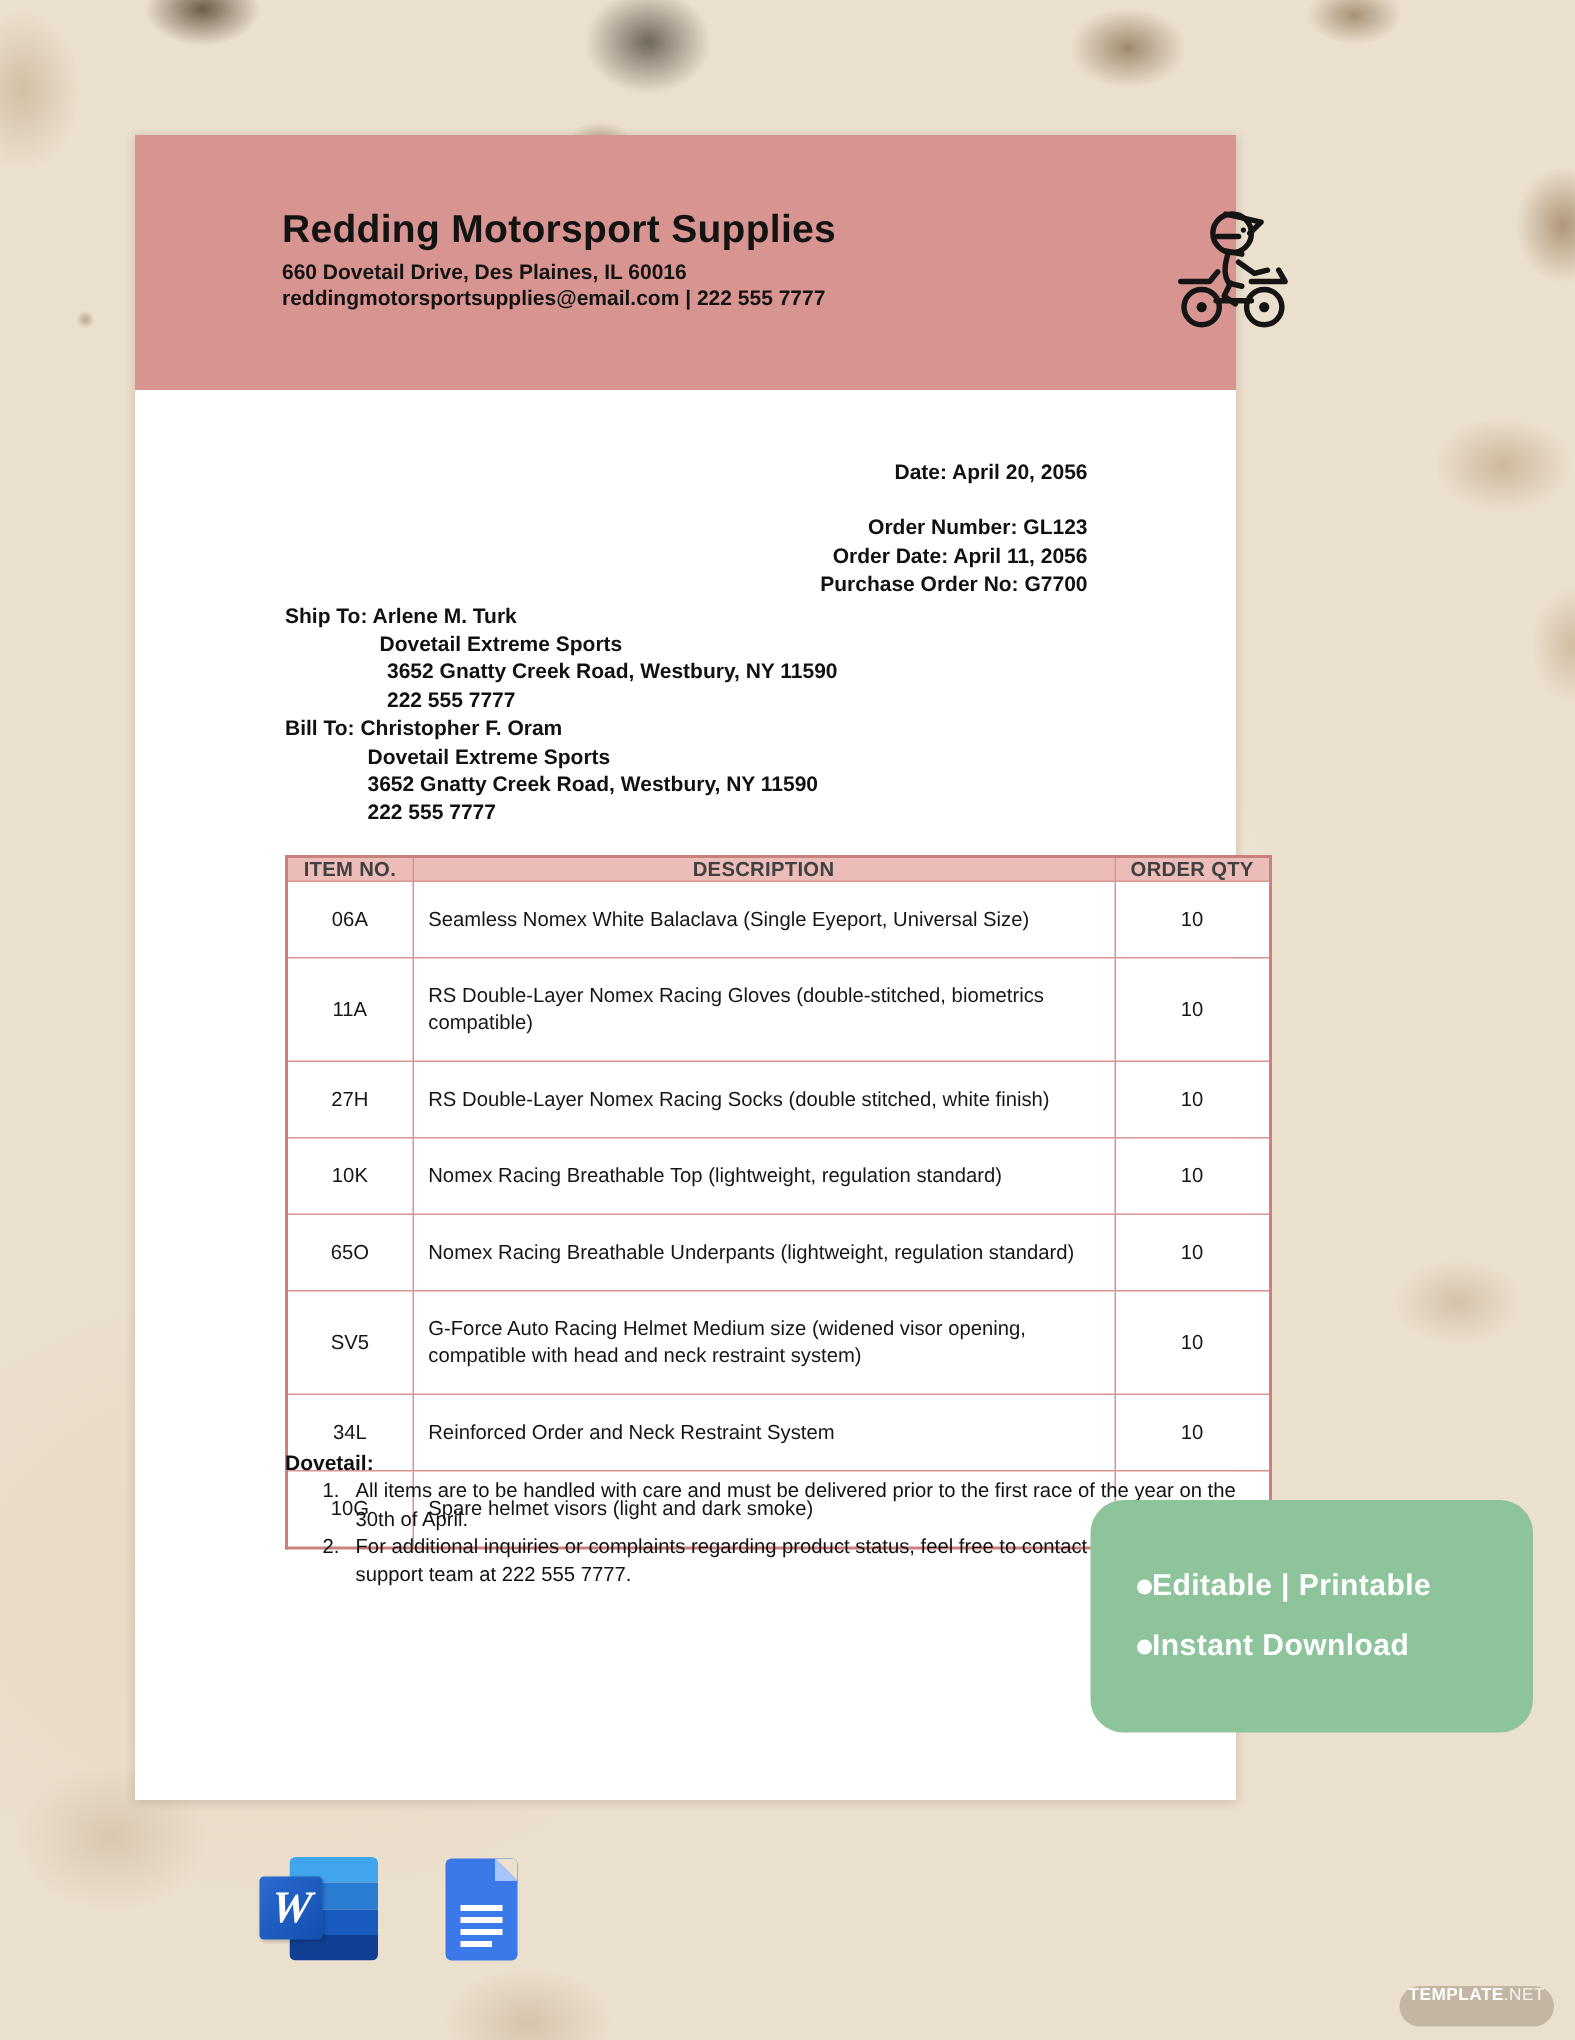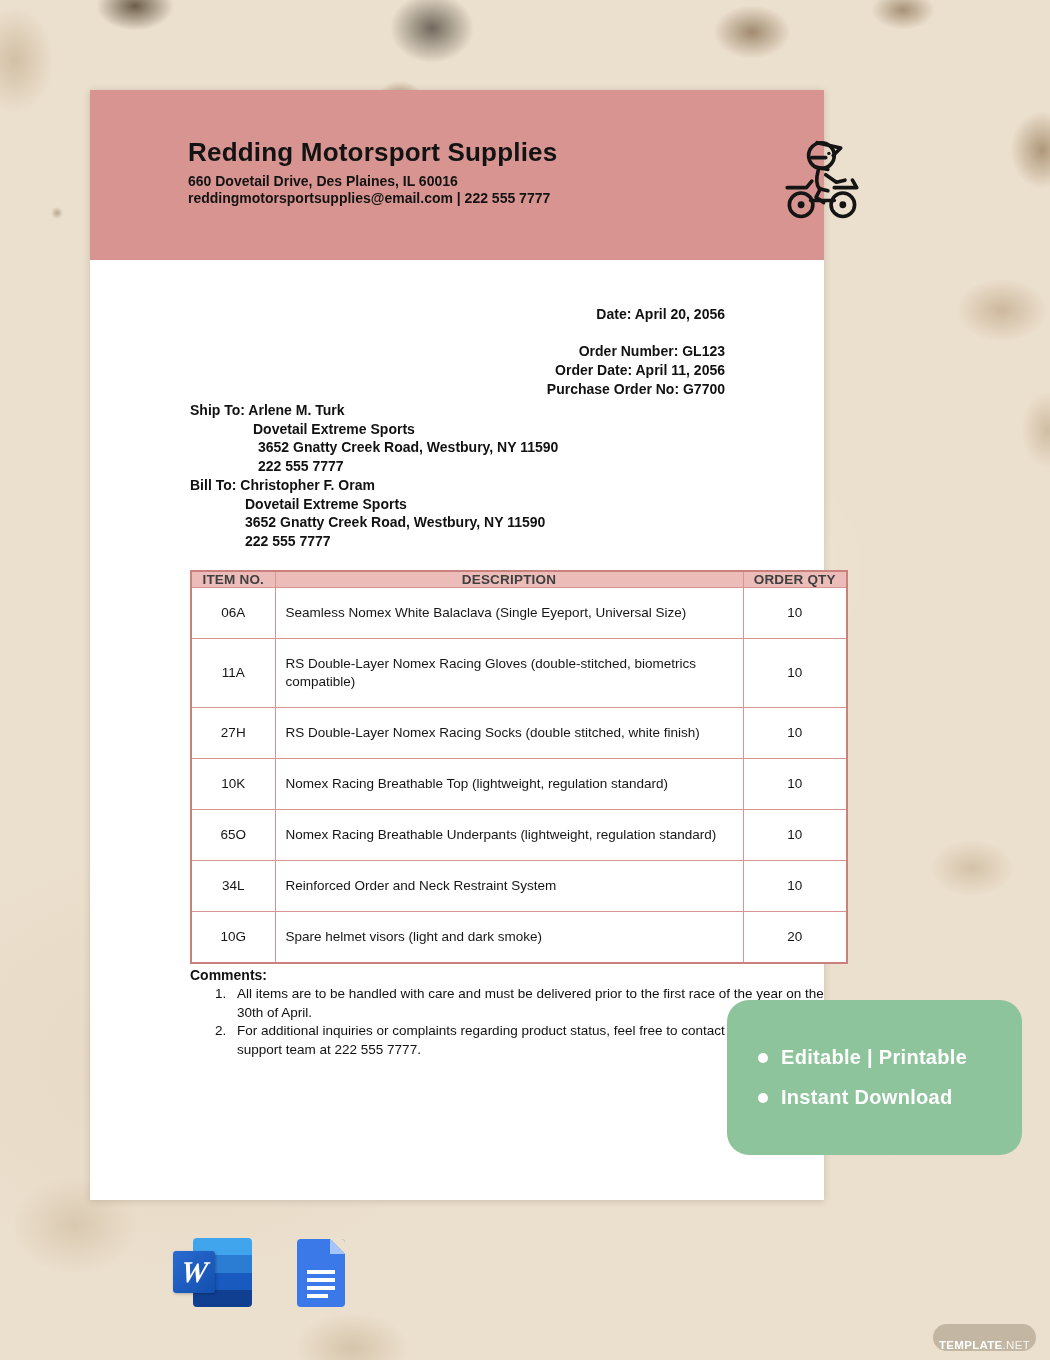--- a/index.html
+++ b/index.html
@@ -70,21 +70,21 @@
   .comments-label { font-size:14px; font-weight:bold; margin-bottom:2px; }
   .comment-item { display:flex; font-size:13.5px; line-height:18.6px; }
   .comment-num { width:22px; margin-left:25px; flex:none; }
   .comment-text { width:600px; }
 
   
   .badge { position:absolute; left:727px; top:1000px; width:295px; height:155px;
            background:#8ec49b; border-radius:22px; z-index:5;
            display:flex; flex-direction:column; justify-content:center; gap:17px;
            padding-left:31px; }
-  .badge-row { display:flex; align-items:center; gap:13px; }
+  .badge-row { display:flex; align-items:center; }
   .badge-dot { width:10px; height:10px; border-radius:50%; background:#ffffff; flex:none; }
   .badge-text { color:#ffffff; font-size:20px; font-weight:bold; letter-spacing:.3px; }
 
   
   .word-icon { position:absolute; left:173px; top:1238px; width:80px; height:70px; }
   .word-doc { position:absolute; left:20px; top:0; width:59px; height:69px;
               border-radius:4px; overflow:hidden; }
   .word-band { height:25%; }
   .b1{background:#41a5ee;} .b2{background:#2b7cd3;} .b3{background:#185abd;} .b4{background:#103f91;}
   .word-square { position:absolute; left:0; top:13px; width:42px; height:42px;
@@ -98,21 +98,21 @@
   .gdocs-fold { position:absolute; right:0; top:0; width:0; height:0;
                 border-left:15px solid #a6c5fa; border-top:15px solid #ebdfcd;
                 border-top-right-radius:4px; }
   .gdocs-line { position:absolute; left:10px; height:4px; background:#ffffff; }
   .gl1{ top:31px; width:28px; } .gl2{ top:39px; width:28px; }
   .gl3{ top:47px; width:28px; } .gl4{ top:55px; width:21px; }
 
   
   .watermark { position:absolute; left:933px; top:1324px; width:103px; height:27px;
                background:rgba(163,150,130,.55); border-radius:14px;
-               display:flex; align-items:flex-end; justify-content:center;
+               display:flex; align-items:flex-start; justify-content:center;
                font-size:11.5px; letter-spacing:.3px; }
   .wm-bold  { color:#ffffff; font-weight:bold; }
   .wm-light { color:rgba(255,255,255,.85); }
 </style>
 </head>
 <body>
 
 <div class="document">
 
   <div class="doc-header">
@@ -197,34 +197,39 @@
           <td class="c-item">10K</td>
           <td class="c-desc">Nomex Racing Breathable Top (lightweight, regulation standard)</td>
           <td class="c-qty">10</td>
         </tr>
         <tr>
           <td class="c-item">65O</td>
           <td class="c-desc">Nomex Racing Breathable Underpants (lightweight, regulation standard)</td>
           <td class="c-qty">10</td>
         </tr>
         <tr>
+          <td class="c-item">SV5</td>
+          <td class="c-desc">G-Force Auto Racing Helmet Medium size (widened visor opening, compatible with head and neck restraint system)</td>
+          <td class="c-qty">10</td>
+        </tr>
+        <tr>
           <td class="c-item">34L</td>
           <td class="c-desc">Reinforced Order and Neck Restraint System</td>
           <td class="c-qty">10</td>
         </tr>
         <tr>
           <td class="c-item">10G</td>
           <td class="c-desc">Spare helmet visors (light and dark smoke)</td>
           <td class="c-qty">20</td>
         </tr>
       </tbody>
     </table>
 
     <div class="comments">
-      <div class="comments-label">Comments:</div>
+      <div class="comments-label">Dovetail:</div>
       <div class="comment-item">
         <span class="comment-num">1.</span>
         <span class="comment-text">All items are to be handled with care and must be delivered prior to the first race of the year on the 30th of April.</span>
       </div>
       <div class="comment-item">
         <span class="comment-num">2.</span>
         <span class="comment-text">For additional inquiries or complaints regarding product status, feel free to contact our customer support team at 222 555 7777.</span>
       </div>
     </div>
 

